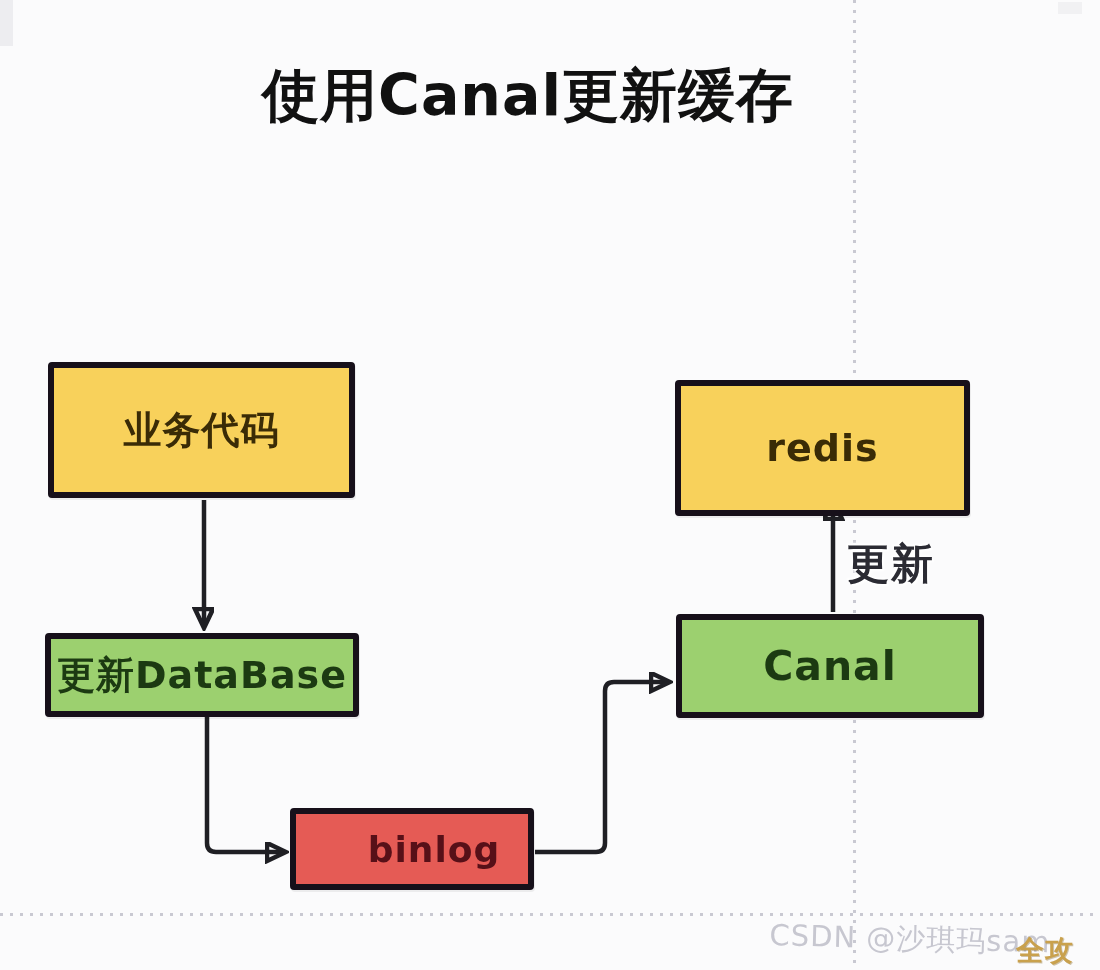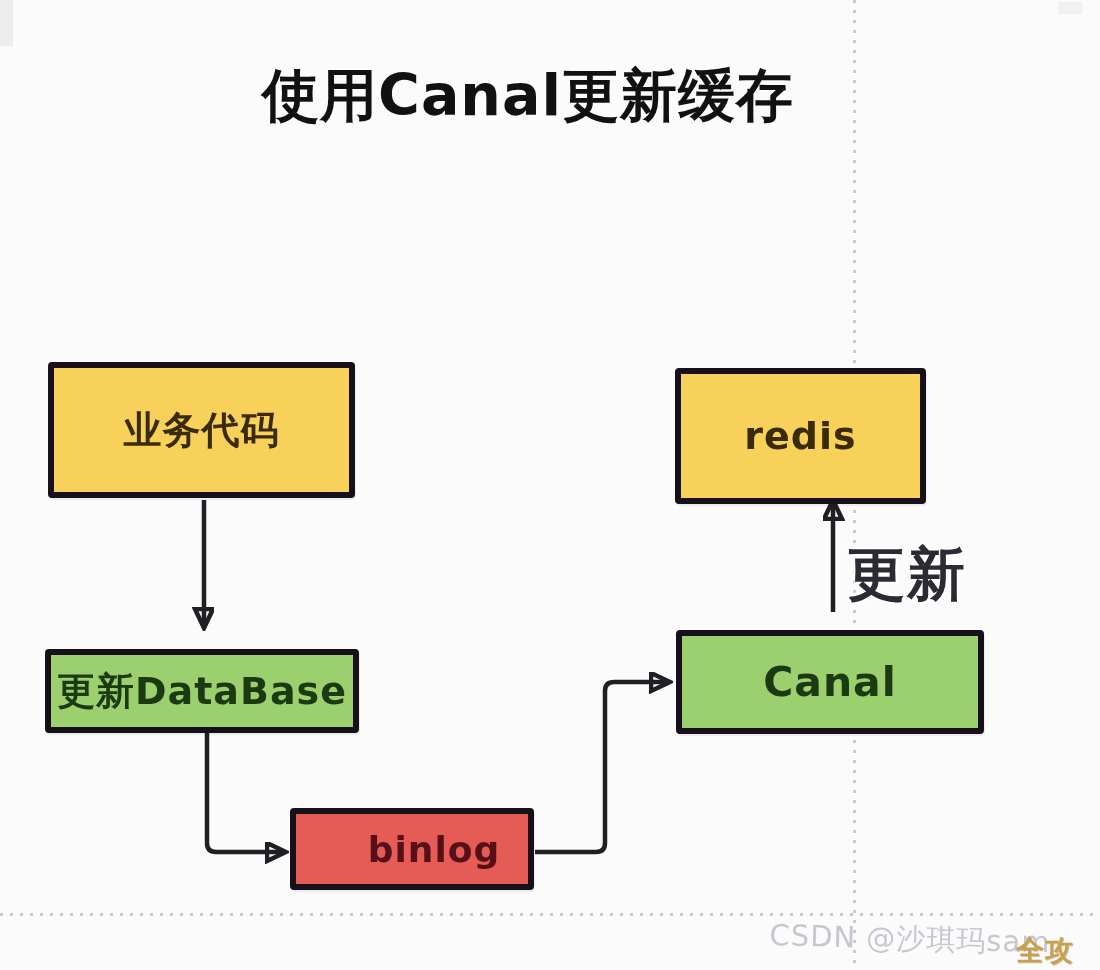--- a/index.html
+++ b/index.html
@@ -37,32 +37,32 @@
     position:absolute;box-sizing:border-box;
     border:6px solid var(--border);
     border-radius:4px;
     display:flex;align-items:center;justify-content:center;
     box-shadow:1px 2px 0 rgba(0,0,0,0.06);
   }
   .node .node-label{
     font-size:38px;font-weight:600;letter-spacing:1px;
   }
   .yellow{background:var(--yellow);}
-  .green{background:var(--green);margin-top:16px;}
+  .green{background:var(--green);}
   .red{background:var(--red);padding-left:44px;}
   .yellow .node-label{color:#3a2b06;}
   .green  .node-label{color:#1c3a12;}
   .red    .node-label{color:#571018;}
 
   .edges{position:absolute;left:0;top:0;}
   .edges path{stroke:var(--arrow);stroke-width:4.5;fill:none;}
 
   .edge-label{
     position:absolute;
-    font-size:58px;font-weight:600;color:var(--label);
+    font-size:42px;font-weight:600;color:var(--label);
     text-shadow:0 0 4px #fff,0 0 6px #fff,2px 2px 2px #fff,-2px -2px 2px #fff;
     letter-spacing:2px;
   }
   .edge-label.subscribe{left:563px;top:722px;}
   .edge-label.update{left:847px;top:536px;}
 
   .watermark{
     position:absolute;left:770px;top:916px;width:330px;
     transform:rotate(1.5deg);transform-origin:left top;
     white-space:nowrap;
@@ -99,21 +99,21 @@
     <path d="M204,500 L204,624" marker-end="url(#arrow)"></path>
     <path d="M207,717 L207,843 Q207,852 216,852 L282,852" marker-end="url(#arrow)"></path>
     <path d="M535,852 L596,852 Q605,852 605,843 L605,691 Q605,682 614,682 L666,682" marker-end="url(#arrow)"></path>
     <path d="M833,612 L833,504" marker-end="url(#arrow)"></path>
   </svg>
 
   <div class="node yellow" style="left:48px;top:362px;width:307px;height:136px">
     <span class="node-label">业务代码</span>
   </div>
 
-  <div class="node yellow" style="left:675px;top:368px;width:251px;height:136px">
+  <div class="node yellow" style="left:675px;top:380px;width:295px;height:136px">
     <span class="node-label">redis</span>
   </div>
 
   <div class="node green" style="left:45px;top:633px;width:314px;height:84px">
     <span class="node-label">更新DataBase</span>
   </div>
 
   <div class="node green" style="left:676px;top:614px;width:308px;height:104px">
     <span class="node-label" style="font-size:41px">Canal</span>
   </div>

